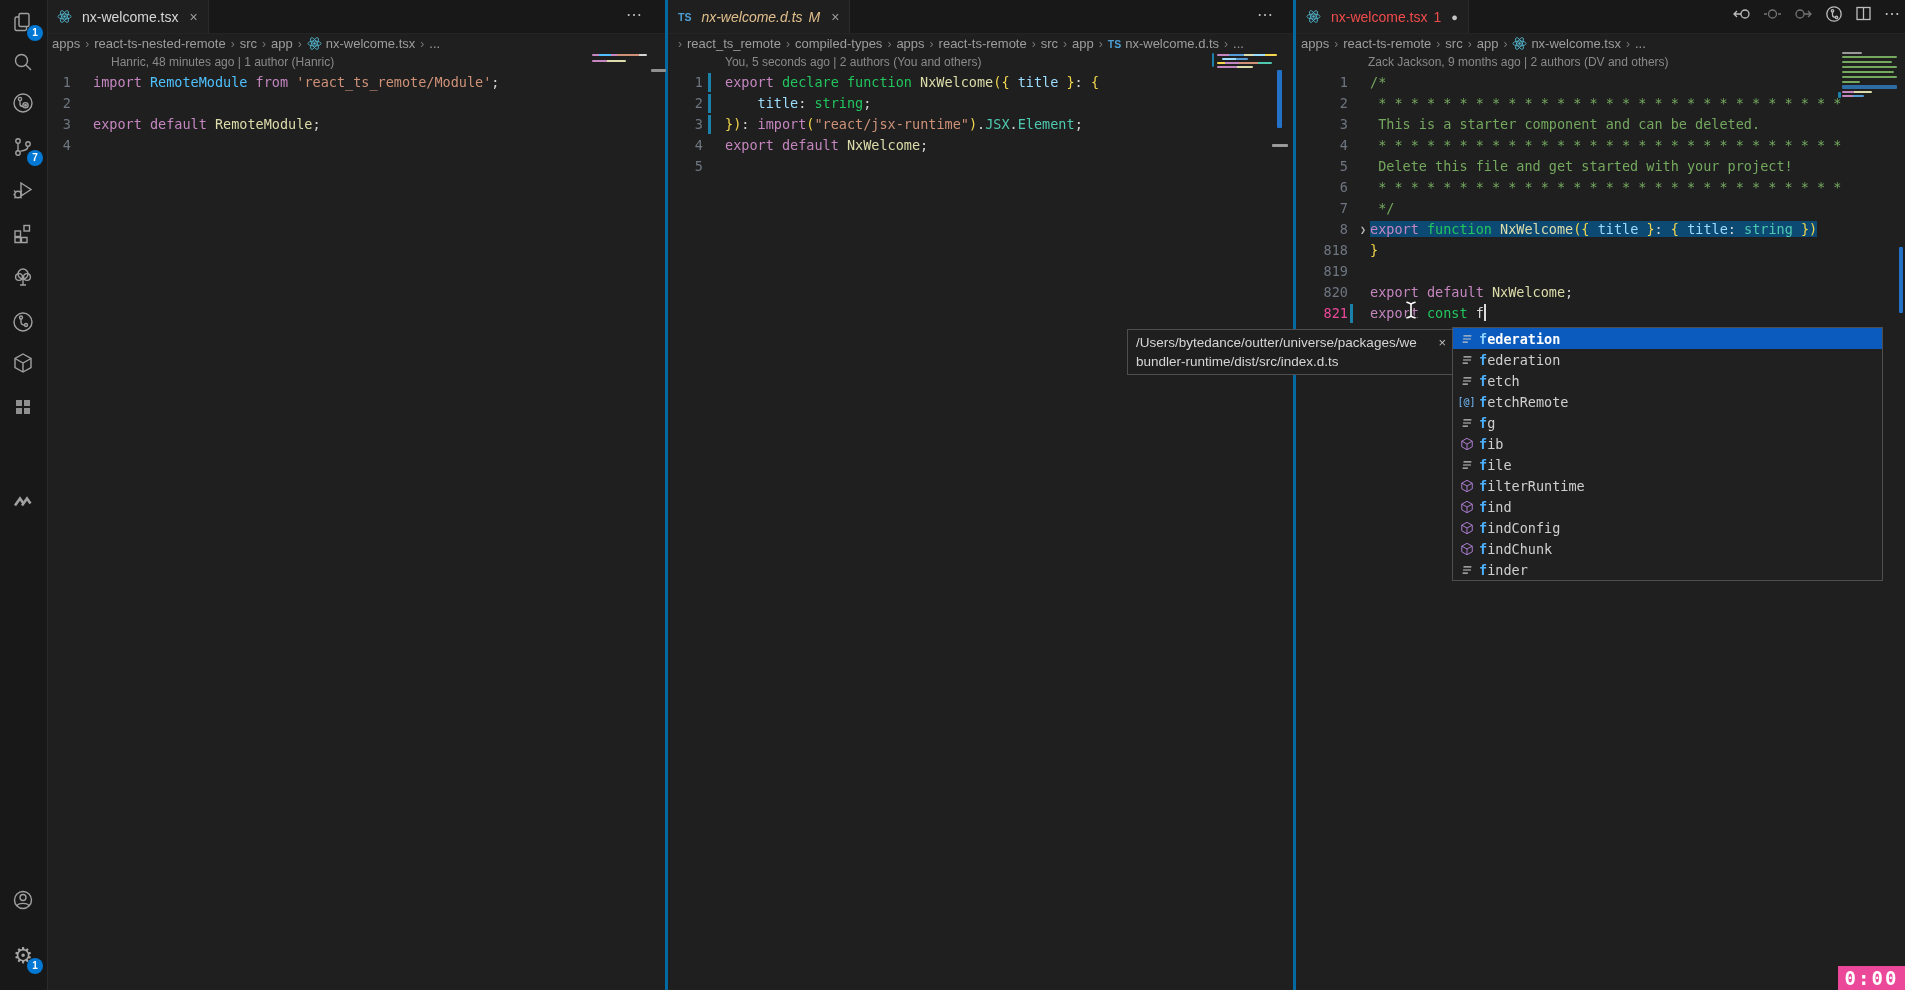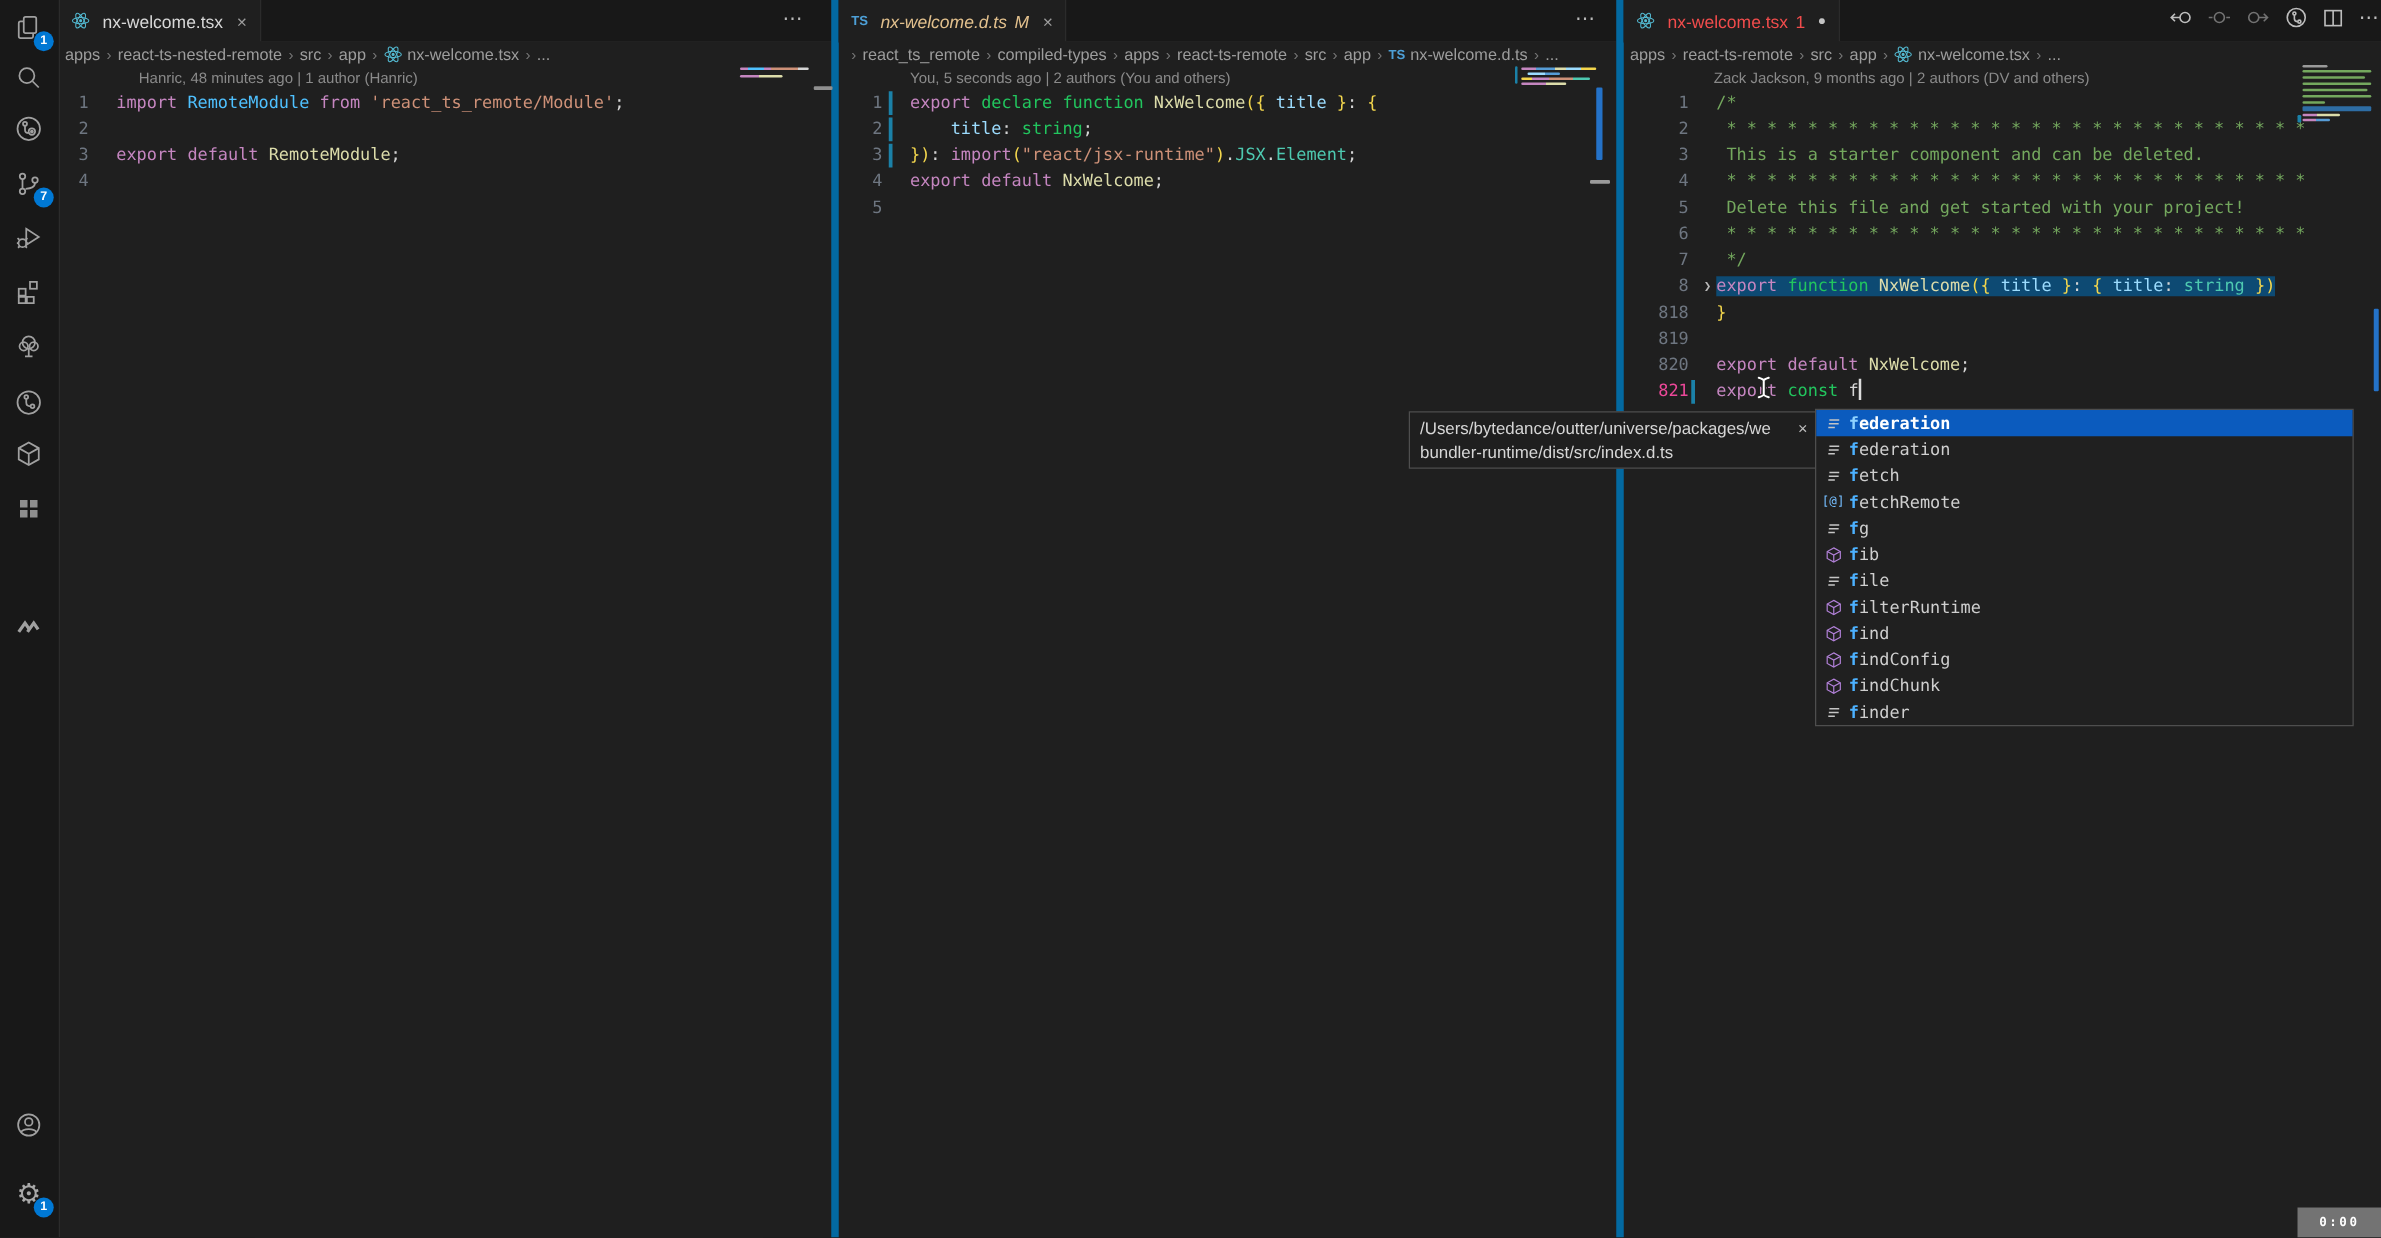--- a/index.html
+++ b/index.html
@@ -8,21 +8,21 @@
     background:#1f1f1f;color:#cccccc;
     font-family:"Liberation Sans",sans-serif;
   }
   
   .activitybar{position:absolute;left:0;top:0;bottom:0;width:47px;background:#181818;border-right:1px solid #2b2b2b;z-index:5}
   .ab-icon{position:absolute;left:0;width:46px;height:44px;display:flex;align-items:center;justify-content:center;color:#9d9d9d}
   .ab-icon svg{stroke:#a0a0a0;fill:none;stroke-width:1.4}
   .badge{position:absolute;right:3px;bottom:3px;background:#0078d4;color:#fff;border-radius:50%;min-width:16px;height:16px;font-size:10px;line-height:16px;text-align:center;font-weight:bold;font-family:"Liberation Sans",sans-serif}
   
   .pane{position:absolute;top:0;bottom:0;background:#1f1f1f}
-  .pane.b{border-left:6px solid #0369a1}
+  .pane.b{border-left:3px solid #0369a1}
   .tabbar{height:33px;background:#181818;border-bottom:1px solid #242424;display:flex;align-items:stretch;position:relative}
   .tab{display:flex;align-items:center;gap:6px;padding:0 10px;background:#1f1f1f;border-right:1px solid #2b2b2b;font-size:14px;color:#d7d7d7;white-space:nowrap}
   .tab .close{color:#9d9d9d;margin-left:5px;font-size:14px}
   .tab.mod .title{color:#e2c08d;font-style:italic}
   .tab.mod .flag{color:#e2c08d;font-style:italic}
   .tab.err .title{color:#f14c4c}
   .tab.err .flag{color:#f14c4c}
   .tab .dirty{color:#c5c5c5;font-size:11px;margin-left:4px}
   .tab-more{position:absolute;top:5px;color:#b9b9b9;font-size:16px;letter-spacing:1px}
   .editor-actions{position:absolute;right:8px;top:4px;display:flex;gap:12px;align-items:center}
@@ -57,21 +57,21 @@
   .srow.sel{background:#0b5bbe;color:#ffffff;font-weight:bold}
   .sicon{width:19px;height:16px;flex:none;display:flex;align-items:center;justify-content:center;margin-right:3px}
   .sprefix{color:#4cb1ff;font-weight:bold}
   .srow.sel .sprefix{color:#8ed2ff}
   .ev-badge{color:#75beff;font-size:10px;font-family:"DejaVu Sans Mono",monospace}
   
   #defpopup{position:absolute;left:1127px;top:329px;width:326px;height:46px;background:#1f1f1f;border:1px solid #4e4e4e;z-index:29;box-sizing:border-box;padding:3px 22px 3px 8px;font-size:13.5px;color:#d6d6d6;line-height:19px}
   #defpopup .line{white-space:nowrap;overflow:hidden}
   #defpopup .close{position:absolute;right:6px;top:3px;color:#bdbdbd;font-size:13px}
   
-  #timer{position:absolute;left:1838px;top:966px;width:67px;height:24px;background:#737373;color:#fff;font-family:"DejaVu Sans Mono",monospace;font-weight:bold;font-size:10px;display:flex;align-items:center;justify-content:center;letter-spacing:2px;z-index:50}
+  #timer{position:absolute;left:1838px;top:966px;width:67px;height:24px;background:#ec4899;color:#fff;font-family:"DejaVu Sans Mono",monospace;font-weight:bold;font-size:19px;display:flex;align-items:center;justify-content:center;letter-spacing:2px;z-index:50}
   #mousecursor{position:absolute;left:1404px;top:300px;z-index:60}
 </style>
 </head>
 <body>
 
 <div class="activitybar">
   <div class="ab-icon" style="top:0">
     <svg width="24" height="24" viewBox="0 0 24 24">
         <rect x="8" y="3.5" width="10" height="13" rx="1.5"></rect>
         <path d="M8 7 H5.5 a1.5 1.5 0 0 0 -1.5 1.5 V19 a1.5 1.5 0 0 0 1.5 1.5 H14 a1.5 1.5 0 0 0 1.5 -1.5 V16.5"></path>

